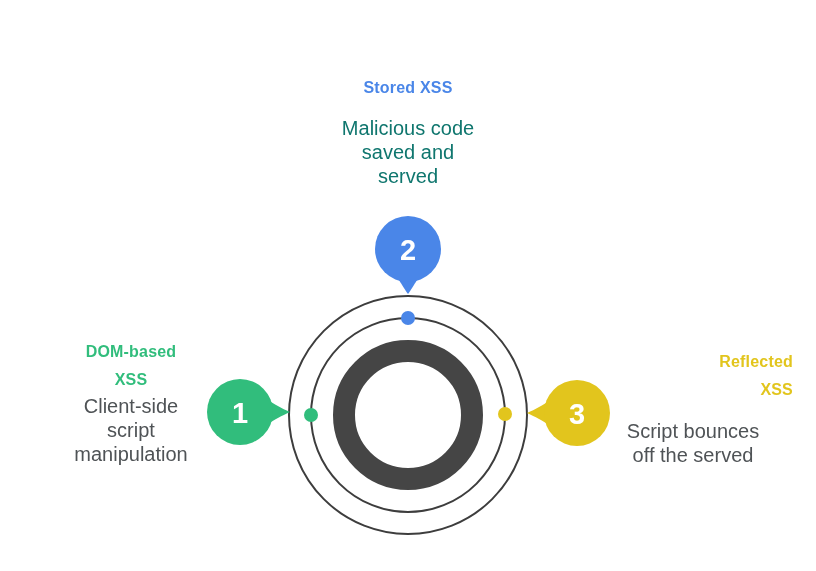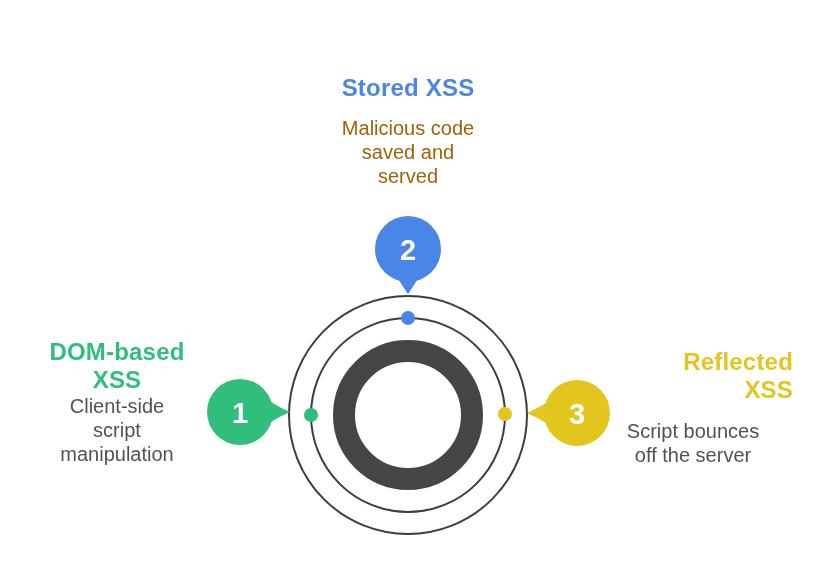--- a/index.html
+++ b/index.html
@@ -23,36 +23,36 @@
     top: 0;
     width: 816px;
     height: 571px;
   }
   .label-block {
     position: absolute;
     width: 200px;
     text-align: center;
   }
   .label-block .title {
-    font-size: 24px;
+    font-size: 16px;
     line-height: 28px;
     font-weight: 700;
     white-space: pre-line;
     letter-spacing: 0.2px;
   }
   .label-block .desc {
     font-size: 20px;
     line-height: 24px;
     font-weight: 400;
     color: #4f5356;
     white-space: pre-line;
   }
   .label-top   { left: 308px; top: 74px; }
   .label-top .desc   { margin-top: 14px; }
-  .label-left  { left: 17px;  top: 338px; }
+  .label-left  { left: 31px;  top: 338px; }
   .label-left .desc  { margin-top: 0; }
   .label-right { left: 593px; top: 348px; }
   .label-right .desc { margin-top: 15px; }
   .pin-number {
     font-family: "Liberation Sans", sans-serif;
     font-size: 29px;
     font-weight: 700;
     fill: #ffffff;
     text-anchor: middle;
   }
@@ -87,33 +87,33 @@
 
     <g>
       <path d="M551,400 C541,406 536,409 527,413 C536,417 541,420 551,426 Z" style="fill: rgb(226, 197, 29);"></path>
       <circle cx="577" cy="413" r="33" style="fill: rgb(226, 197, 29);"></circle>
       <text class="pin-number" x="577" y="424">3</text>
     </g>
   </svg>
 
   <div class="label-block label-top">
     <div class="title" style="color: rgb(74, 134, 232);">Stored XSS</div>
-    <div class="desc" style="color: #a16207;">Malicious code
+    <div class="desc" style="color: #0f766e;">Malicious code
 saved and
 served</div>
   </div>
 
   <div class="label-block label-left">
     <div class="title" style="color: rgb(49, 189, 124);">DOM-based
 XSS</div>
     <div class="desc" style="color: rgb(79, 83, 86);">Client-side
 script
 manipulation</div>
   </div>
 
   <div class="label-block label-right">
     <div class="title" style="color: rgb(226, 197, 29); text-align: right;">Reflected
 XSS</div>
     <div class="desc" style="color: rgb(79, 83, 86);">Script bounces
-off the server</div>
+off the served</div>
   </div>
 
 </div>
 
 </body></html>

